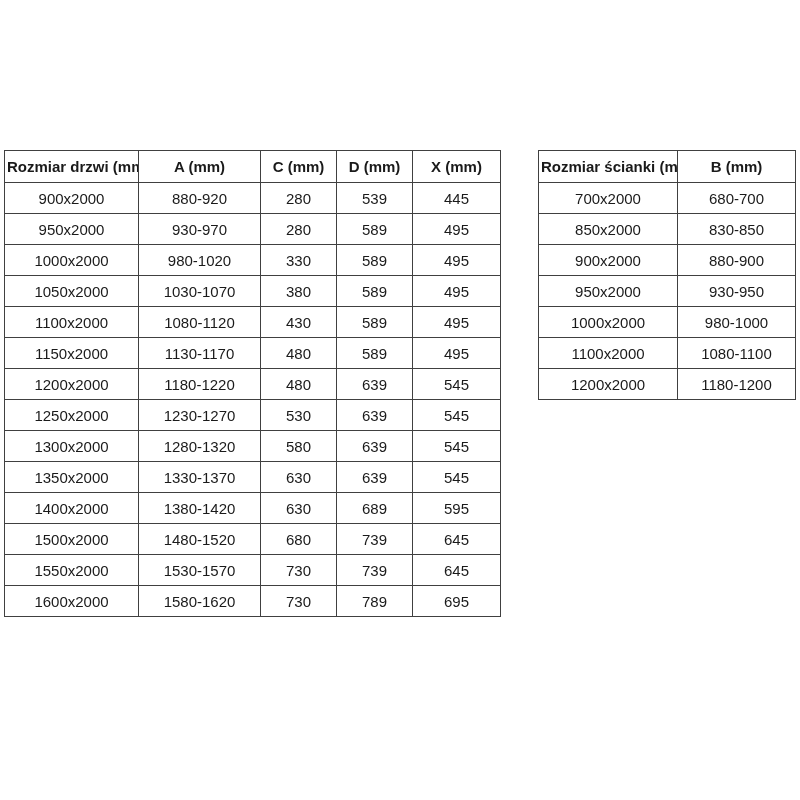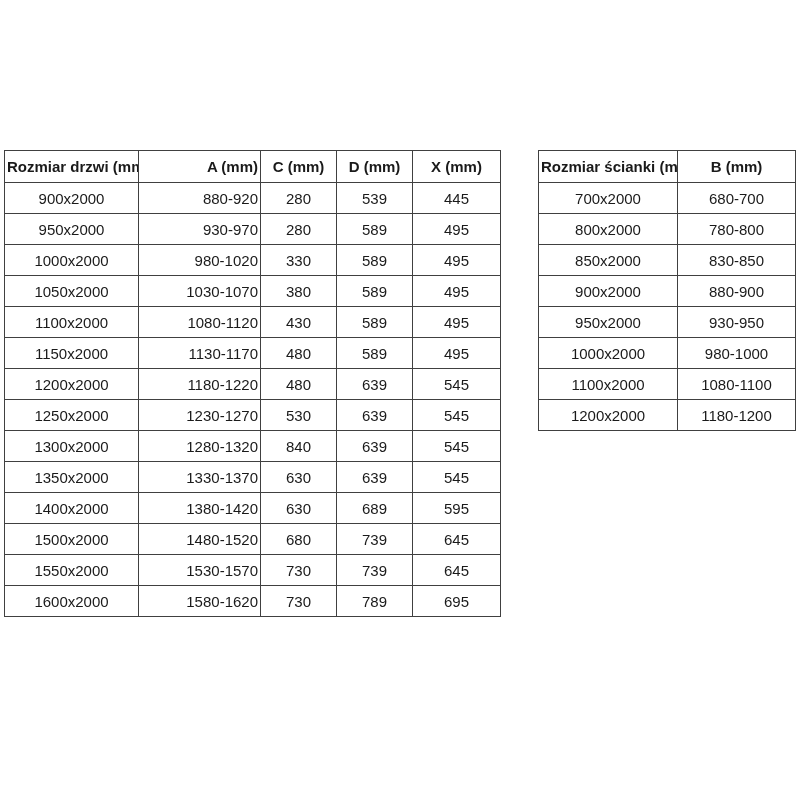--- a/index.html
+++ b/index.html
@@ -39,21 +39,21 @@
     white-space: nowrap;
     overflow: hidden;
   }
   table.spec-table th {
     font-weight: bold;
     height: 32px;
   }
   
   #door-table { left: 4px; top: 150px; width: 481px; }
   #door-table th:nth-child(1), #door-table td:nth-child(1) { width: 134px; }
-  #door-table th:nth-child(2), #door-table td:nth-child(2) { width: 122px; text-align: right; }
+  #door-table th:nth-child(2), #door-table td:nth-child(2) { width: 122px; }
   #door-table th:nth-child(3), #door-table td:nth-child(3) { width: 76px; margin-left: 7px; }
   #door-table th:nth-child(4), #door-table td:nth-child(4) { width: 76px; }
   #door-table th:nth-child(5), #door-table td:nth-child(5) { width: 88px; }
   
   #wall-table { left: 538px; top: 150px; width: 257px; }
   #wall-table th:nth-child(1), #wall-table td:nth-child(1) { width: 139px; }
   #wall-table th:nth-child(2), #wall-table td:nth-child(2) { width: 118px; }
 </style>
 </head>
 <body>
@@ -122,21 +122,21 @@
         <tr>
           <td>1250x2000</td>
           <td>1230-1270</td>
           <td>530</td>
           <td>639</td>
           <td>545</td>
         </tr>
         <tr>
           <td>1300x2000</td>
           <td>1280-1320</td>
-          <td>840</td>
+          <td>580</td>
           <td>639</td>
           <td>545</td>
         </tr>
         <tr>
           <td>1350x2000</td>
           <td>1330-1370</td>
           <td>630</td>
           <td>639</td>
           <td>545</td>
         </tr>
@@ -176,24 +176,20 @@
           <th>Rozmiar ścianki (mm)</th>
           <th>B (mm)</th>
         </tr>
       </thead>
       <tbody>
         <tr>
           <td>700x2000</td>
           <td>680-700</td>
         </tr>
         <tr>
-          <td>800x2000</td>
-          <td>780-800</td>
-        </tr>
-        <tr>
           <td>850x2000</td>
           <td>830-850</td>
         </tr>
         <tr>
           <td>900x2000</td>
           <td>880-900</td>
         </tr>
         <tr>
           <td>950x2000</td>
           <td>930-950</td>

